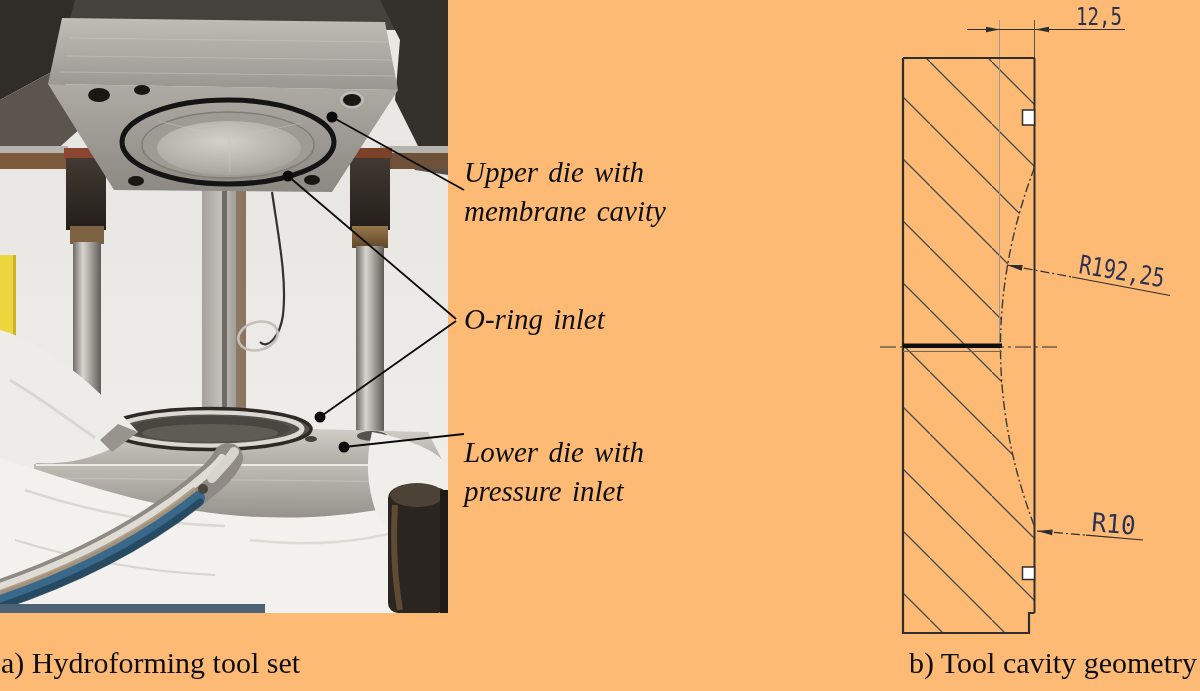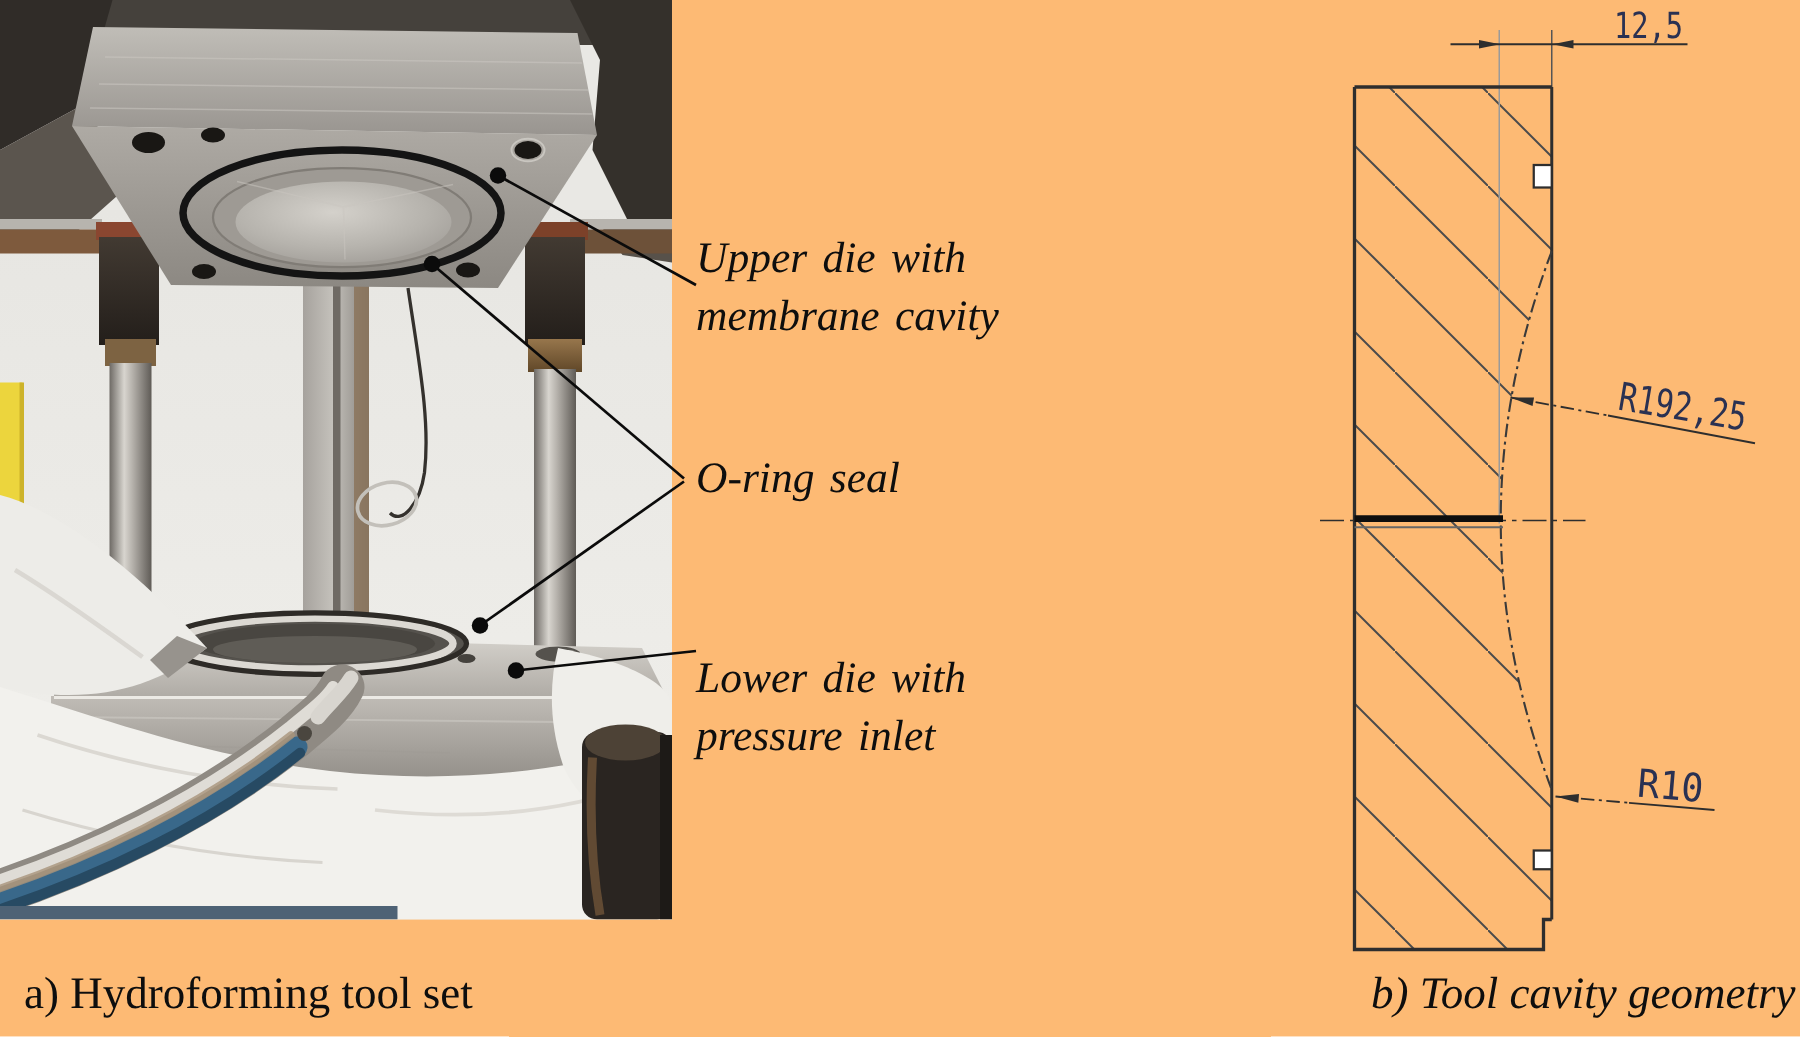--- a/index.html
+++ b/index.html
@@ -1,22 +1,22 @@
 <!DOCTYPE html>
 <html><head>
 <meta charset="utf-8">
 <style>
   html,body{margin:0;padding:0;background:#ffffff;}
   #figure{position:relative;width:1200px;height:691px;background:#fdba74;overflow:hidden;
           font-family:"Liberation Serif", serif;}
   #scene{position:absolute;left:0;top:0;}
   .label{position:absolute;font-size:29px;line-height:1.34;color:#0e0e0e;word-spacing:3px;font-style:italic;}
   .caption{position:absolute;top:646px;font-size:30px;color:#0e0e0e;}
-  #cap-a{left:16px;}
-  #cap-b{right:3px;font-style:italic;}
+  #cap-a{left:1px;}
+  #cap-b{right:3px;}
   #lbl-upper{left:464px;top:153px;width:212px;}
   #lbl-oring{left:464px;top:300px;width:220px;}
   #lbl-lower{left:464px;top:404px;width:210px;margin-top:29px;}
   .dimtxt{font-family:"DejaVu Sans Mono", monospace;fill:#2a3152;}
 </style>
 </head>
 <body>
 
 <div id="figure">
 
@@ -236,19 +236,19 @@
     <g>
       <path d="M1037,531 L1086,535.2" stroke="#2e2e2e" stroke-width="1.2" stroke-dasharray="9 3 2 3" fill="none"></path>
       <path d="M1086,535.2 L1143,540" stroke="#2e2e2e" stroke-width="1.2" fill="none"></path>
       <polygon points="1037,531 1052.2,535.2 1052.7,529.4" fill="#2e2e2e"></polygon>
       <text class="dimtxt" x="1091" y="531" font-size="26" textLength="44" lengthAdjust="spacingAndGlyphs" transform="rotate(4.8 1091 531)">R10</text>
     </g>
   </g>
 </svg>
 
 <div class="label" id="lbl-upper">Upper die with membrane cavity</div>
-<div class="label" id="lbl-oring">O-ring seal</div>
+<div class="label" id="lbl-oring">O-ring inlet</div>
 <div class="label" id="lbl-lower">Lower die with pressure inlet</div>
 
 <div class="caption" id="cap-a">a) Hydroforming tool set</div>
 <div class="caption" id="cap-b">b) Tool cavity geometry</div>
 
 </div>
 
 </body></html>

